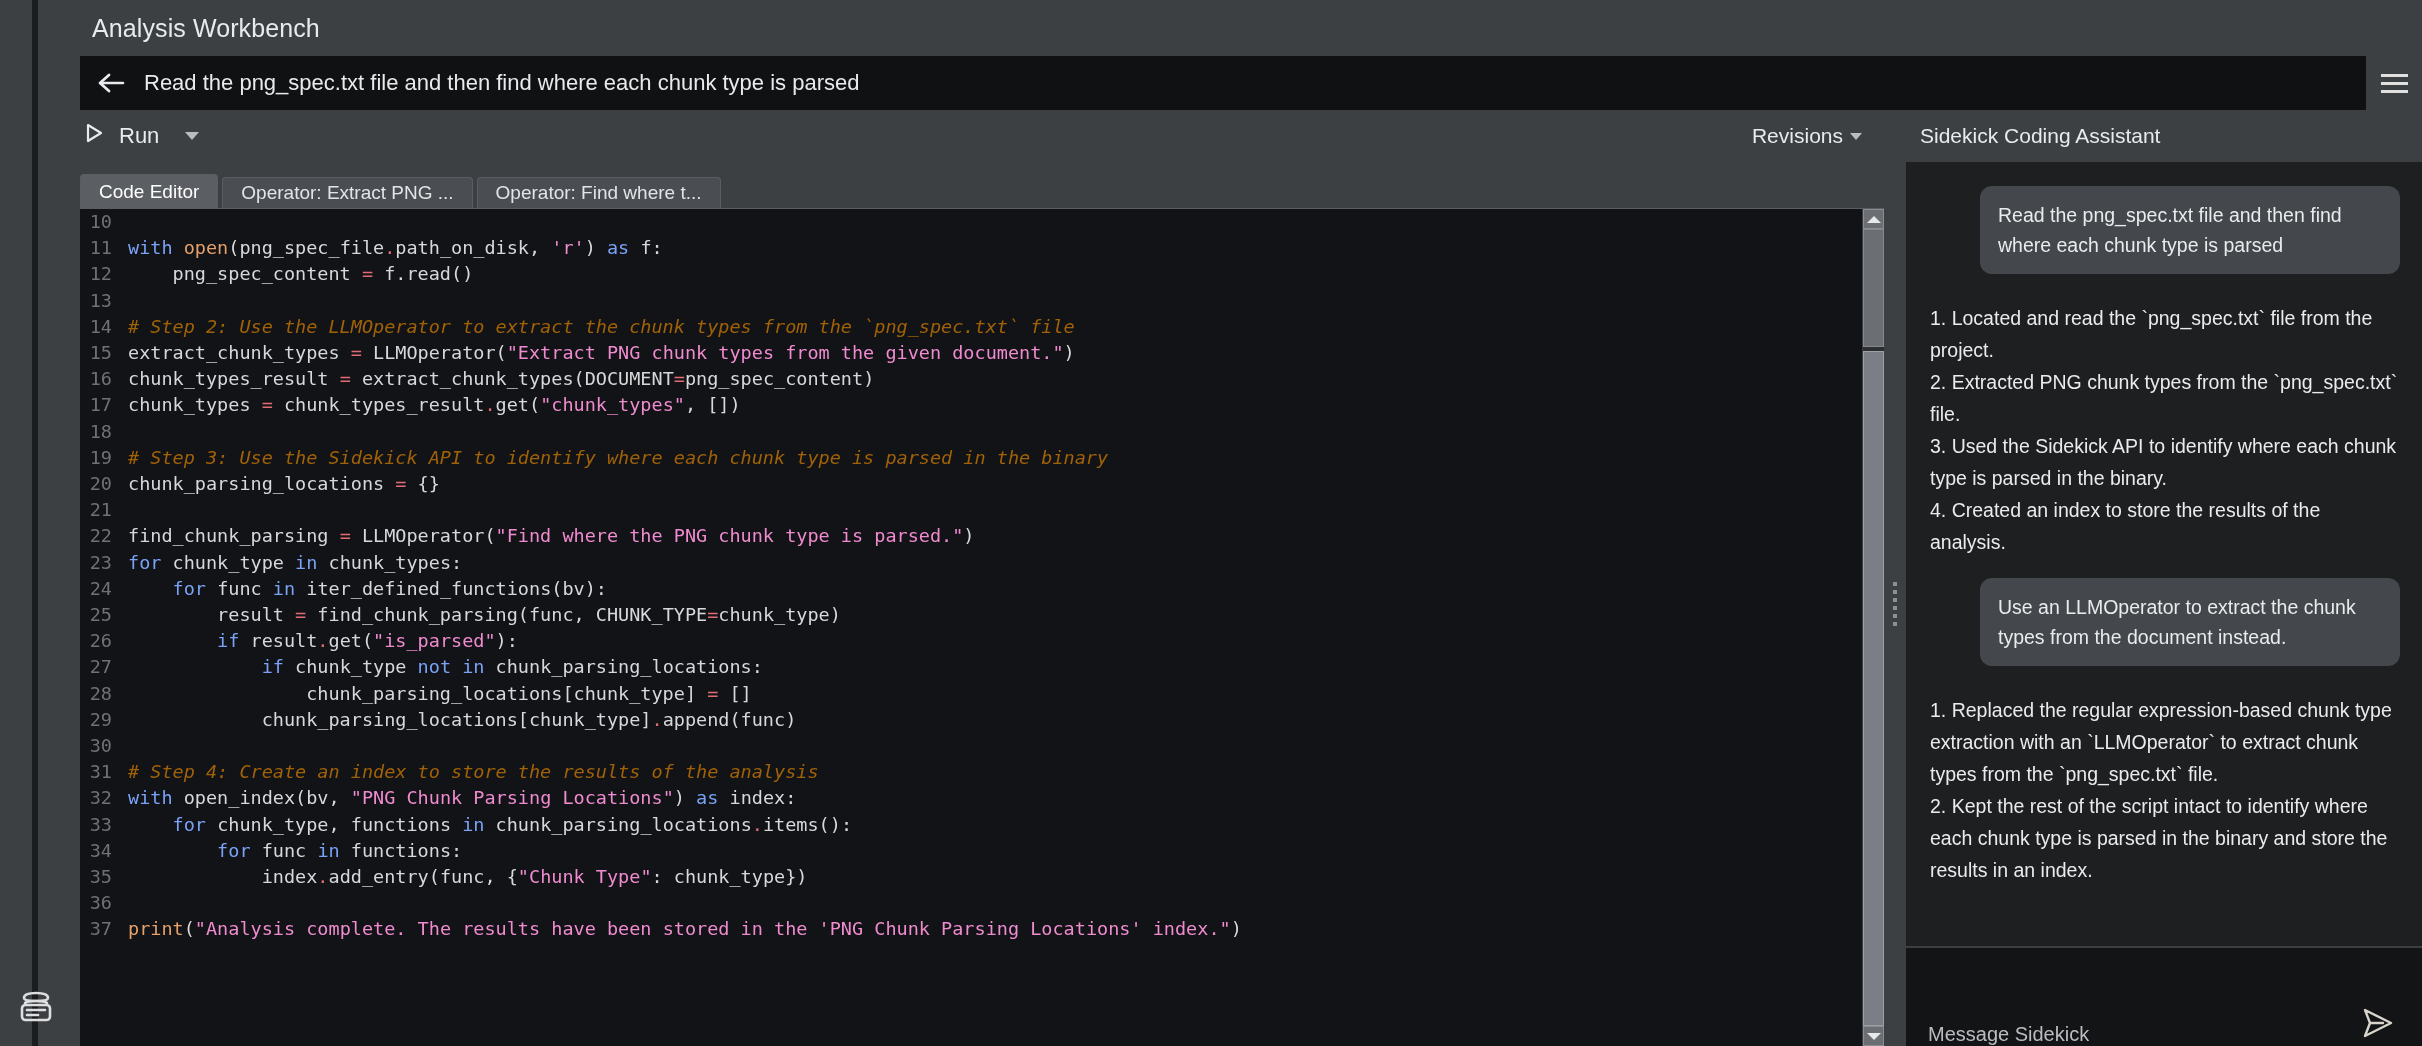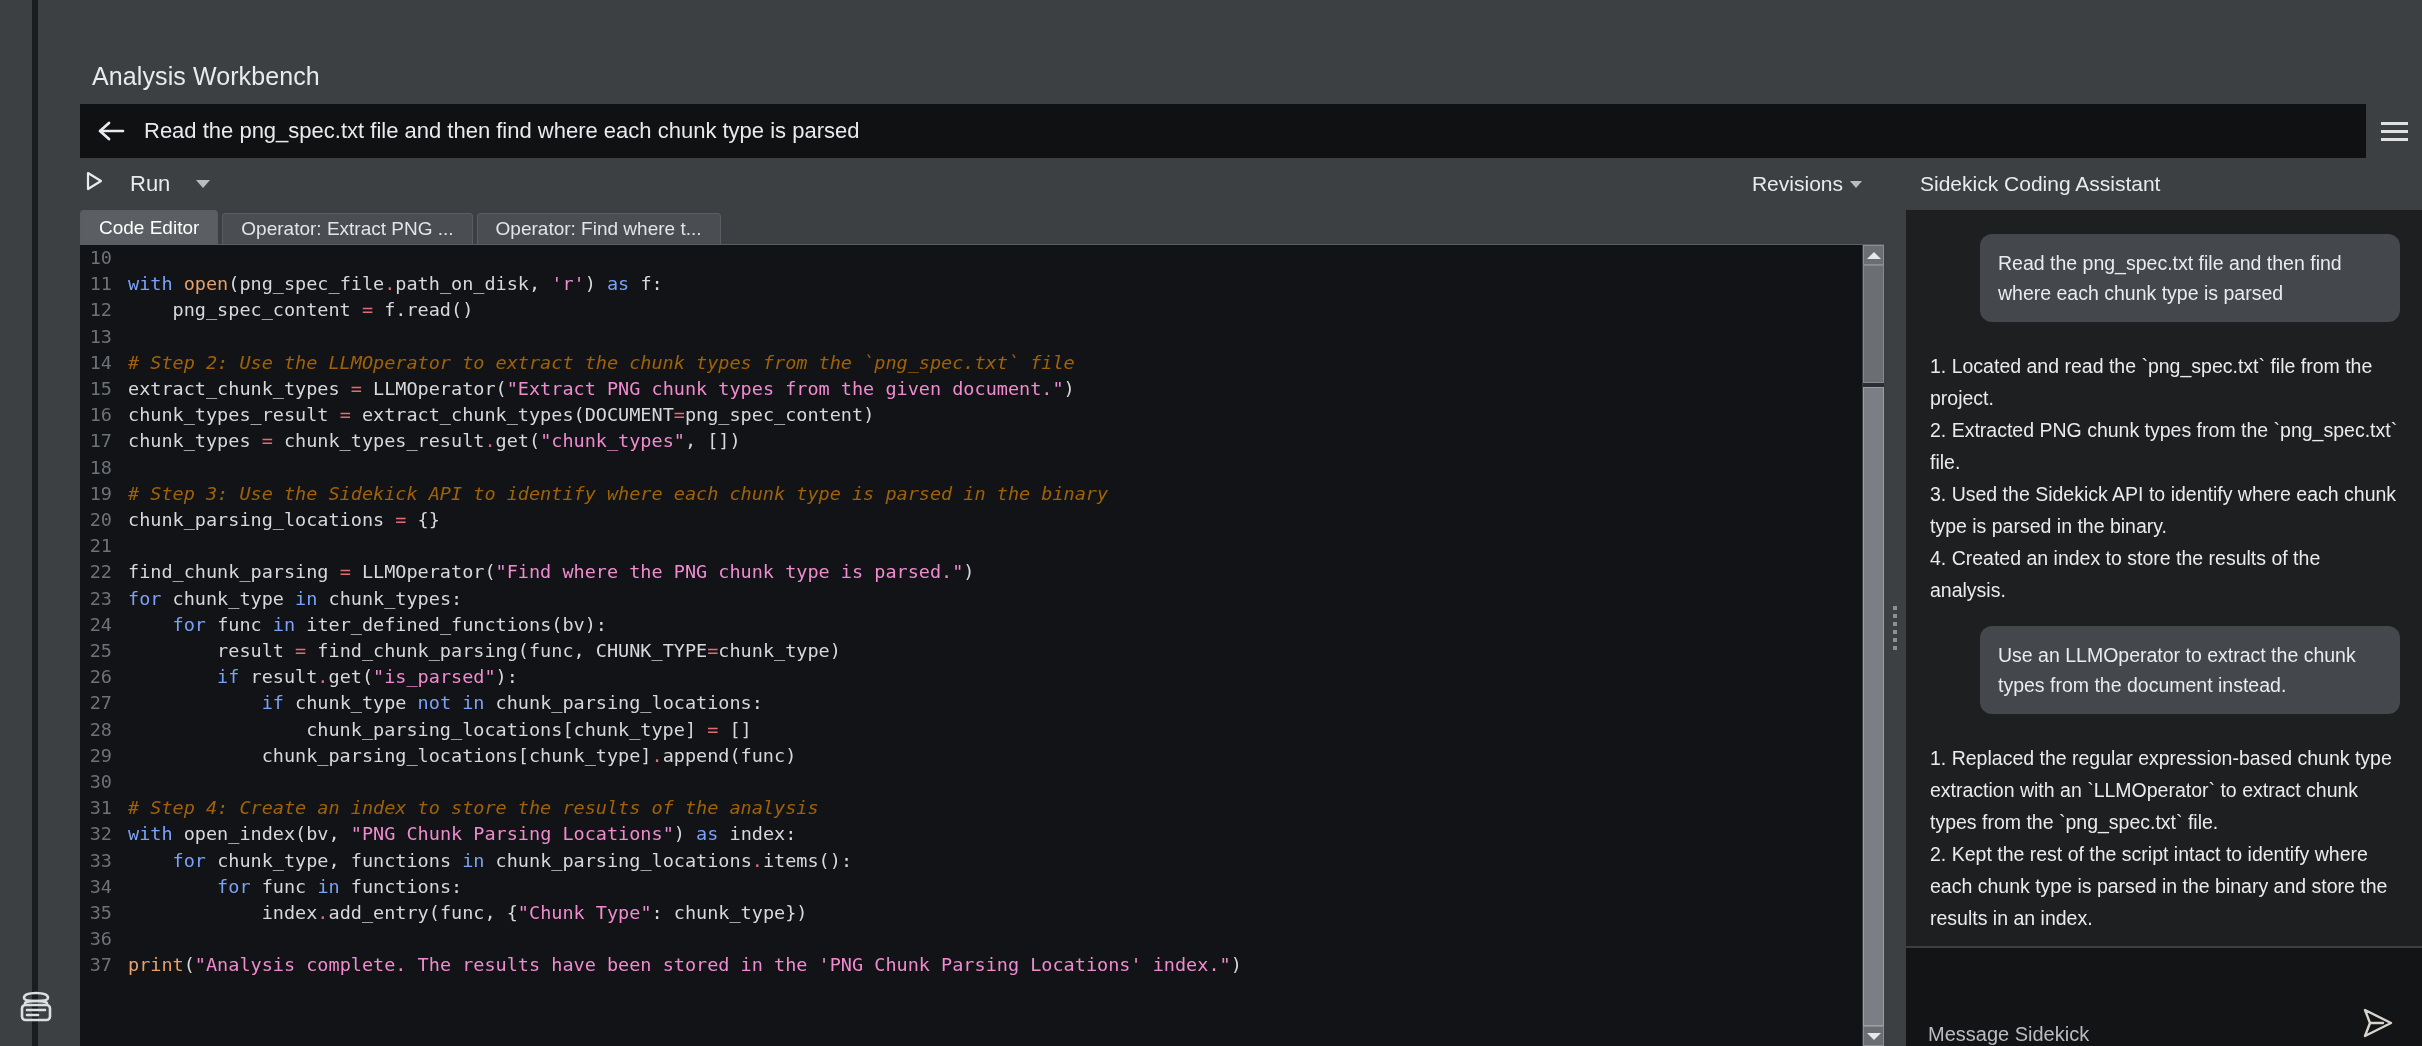--- a/index.html
+++ b/index.html
@@ -30,21 +30,20 @@
     position: absolute; left: 10px; bottom: 14px;
     width: 52px; height: 52px;
     display: flex; align-items: center; justify-content: center;
   }
 
   
   #titlebar {
     height: 56px; padding-left: 92px;
     display: flex; align-items: center;
     background: #3c4043;
-    margin-top: 48px;
   }
   #app-title {
     color: #e8eaed; font-size: 25px; letter-spacing: .1px;
   }
 
   
   #taskbar-row {
     display: flex; align-items: stretch;
     height: 54px;
     padding-left: 80px; padding-right: 0;
@@ -80,21 +79,21 @@
     height: 52px;
     display: flex; align-items: center;
     padding-left: 80px;
     background: #3c4043;
   }
   #run-group {
     display: flex; align-items: center; gap: 12px;
     height: 100%;
   }
   #run-btn {
-    display: flex; align-items: center; gap: 26px;
+    display: flex; align-items: center; gap: 15px;
     color: #e8eaed; font-size: 22px;
     padding: 2px 4px;
   }
   #run-caret, #revisions-caret {
     width: 0; height: 0;
     border-left: 7px solid transparent;
     border-right: 7px solid transparent;
     border-top: 8px solid #b9bcc0;
     margin-left: 10px;
   }
@@ -116,20 +115,21 @@
 
   
   #main {
     flex: 1; display: flex; min-height: 0;
     padding-left: 80px;
     background: #3c4043;
   }
   #editor-pane {
     flex: 1; display: flex; flex-direction: column; min-width: 0;
     background: #3c4043;
+    margin-top: 12px;
   }
 
   
   #tabstrip {
     display: flex; align-items: flex-end;
     height: 34px; gap: 4px;
     background: #3c4043;
     padding-left: 0;
   }
   .tab {

